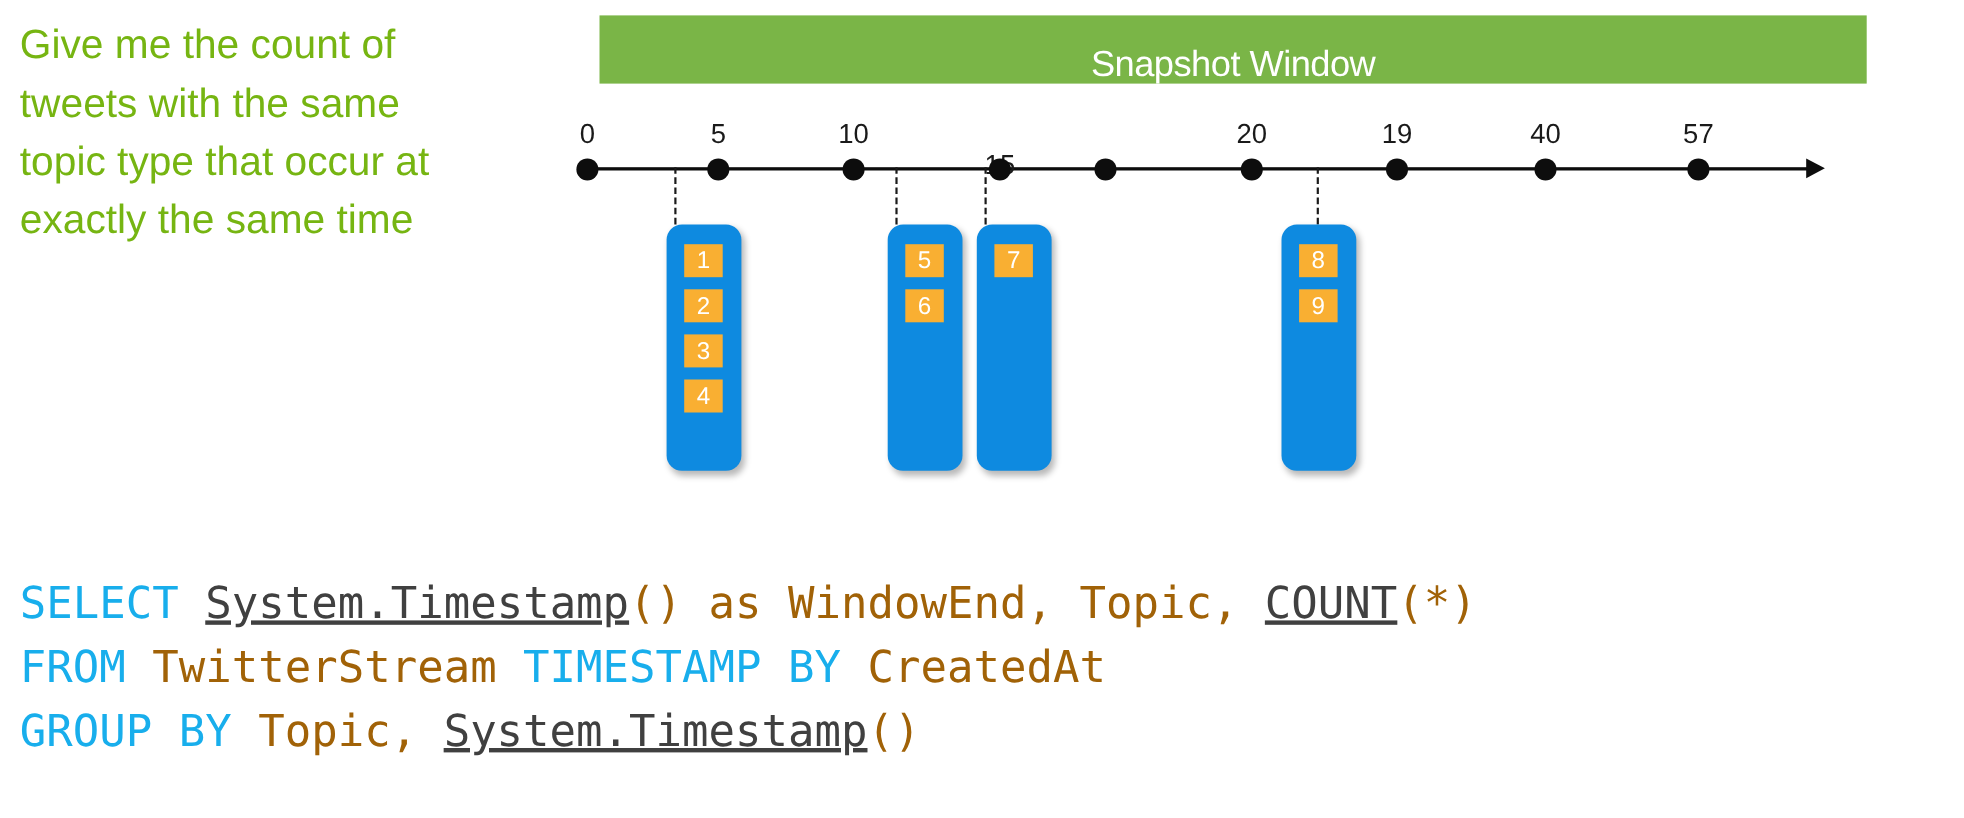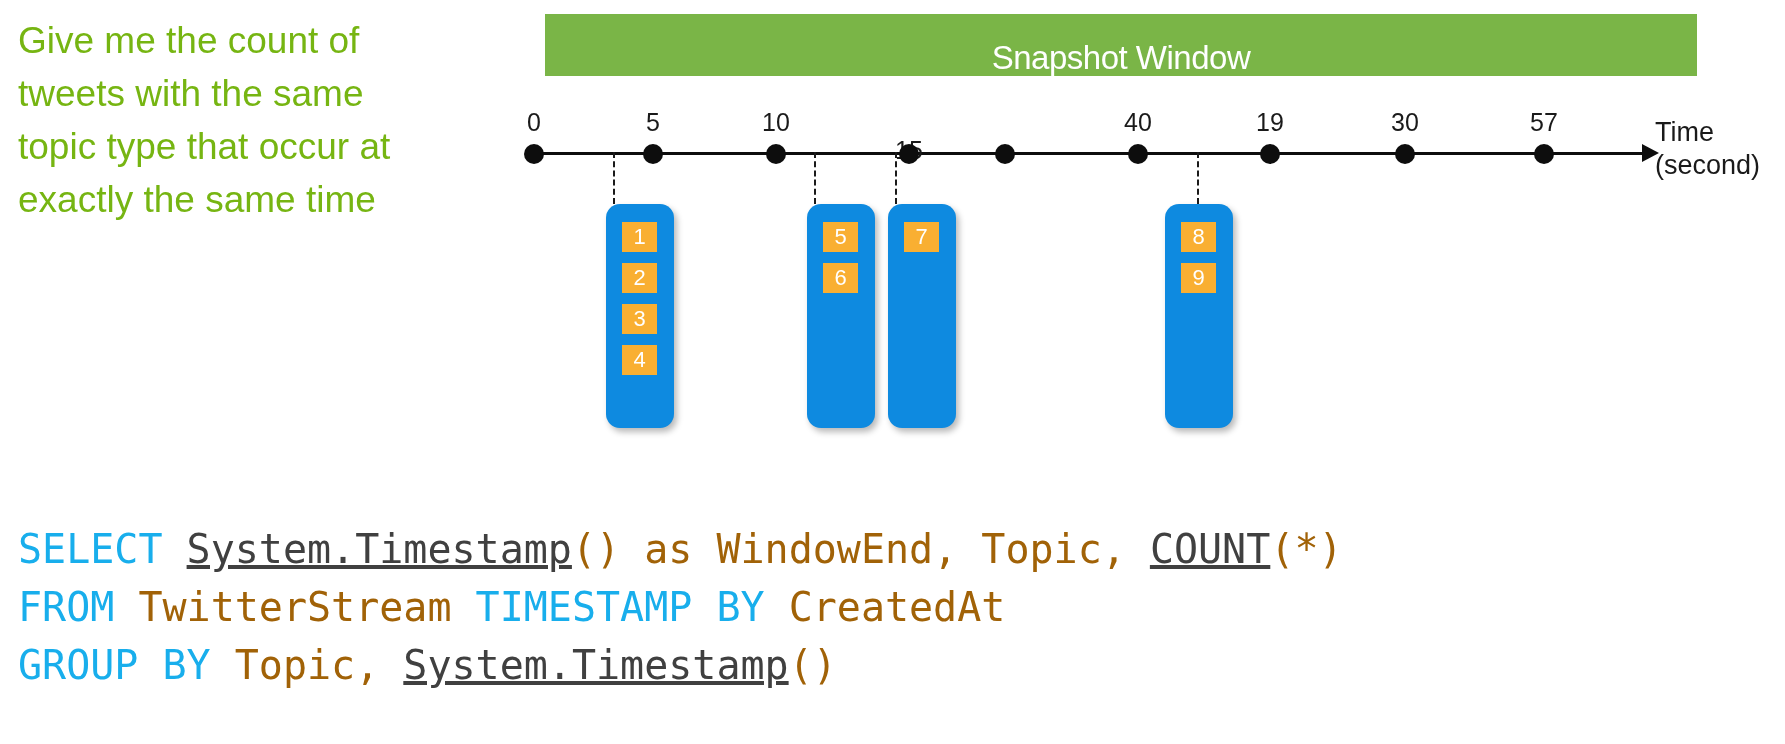--- a/index.html
+++ b/index.html
@@ -159,32 +159,30 @@
   <div class="axis-arrow"></div>
   <div id="ticks-host">
       <div class="tick-label" style="left: 534px;">0</div>
       <div class="tick" style="left: 534px;"></div>
       <div class="tick-label" style="left: 653px;">5</div>
       <div class="tick" style="left: 653px;"></div>
       <div class="tick-label" style="left: 776px; text-align: right;">10</div>
       <div class="tick" style="left: 776px;"></div>
       <div class="tick-label" style="left: 909px; margin-top: 28px;">15</div>
       <div class="tick" style="left: 909px;"></div>
-      <div class="tick-label" style="left: 1138px;">40</div>
+      <div class="tick-label" style="left: 1138px;">20</div>
       <div class="tick" style="left: 1138px;"></div>
       <div class="tick-label" style="left: 1270px;">19</div>
       <div class="tick" style="left: 1270px;"></div>
-      <div class="tick-label" style="left: 1405px;">30</div>
+      <div class="tick-label" style="left: 1405px;">40</div>
       <div class="tick" style="left: 1405px;"></div>
       <div class="tick-label" style="left: 1544px;">57</div>
       <div class="tick" style="left: 1544px;"></div>
       <div class="tick" style="left: 1005px;"></div>
     </div>
-  <div id="axis-title">Time
-(second)</div>
 </div>
 
 <div id="groups-host">
     <div class="connector" style="left: 613px; top: 152px; height: 52px;"></div>
     <div class="event-group" style="left: 606px; top: 204px; width: 68px; height: 224px; background: rgb(14, 138, 224);">
       <div class="tweet-chip" style="left: 16px; top: 18px; width: 35px; height: 30px; background: rgb(249, 175, 50);">1</div>
       <div class="tweet-chip" style="left: 16px; top: 59px; width: 35px; height: 30px; background: rgb(249, 175, 50);">2</div>
       <div class="tweet-chip" style="left: 16px; top: 100px; width: 35px; height: 30px; background: rgb(249, 175, 50);">3</div>
       <div class="tweet-chip" style="left: 16px; top: 141px; width: 35px; height: 30px; background: rgb(249, 175, 50);">4</div>
     </div>

